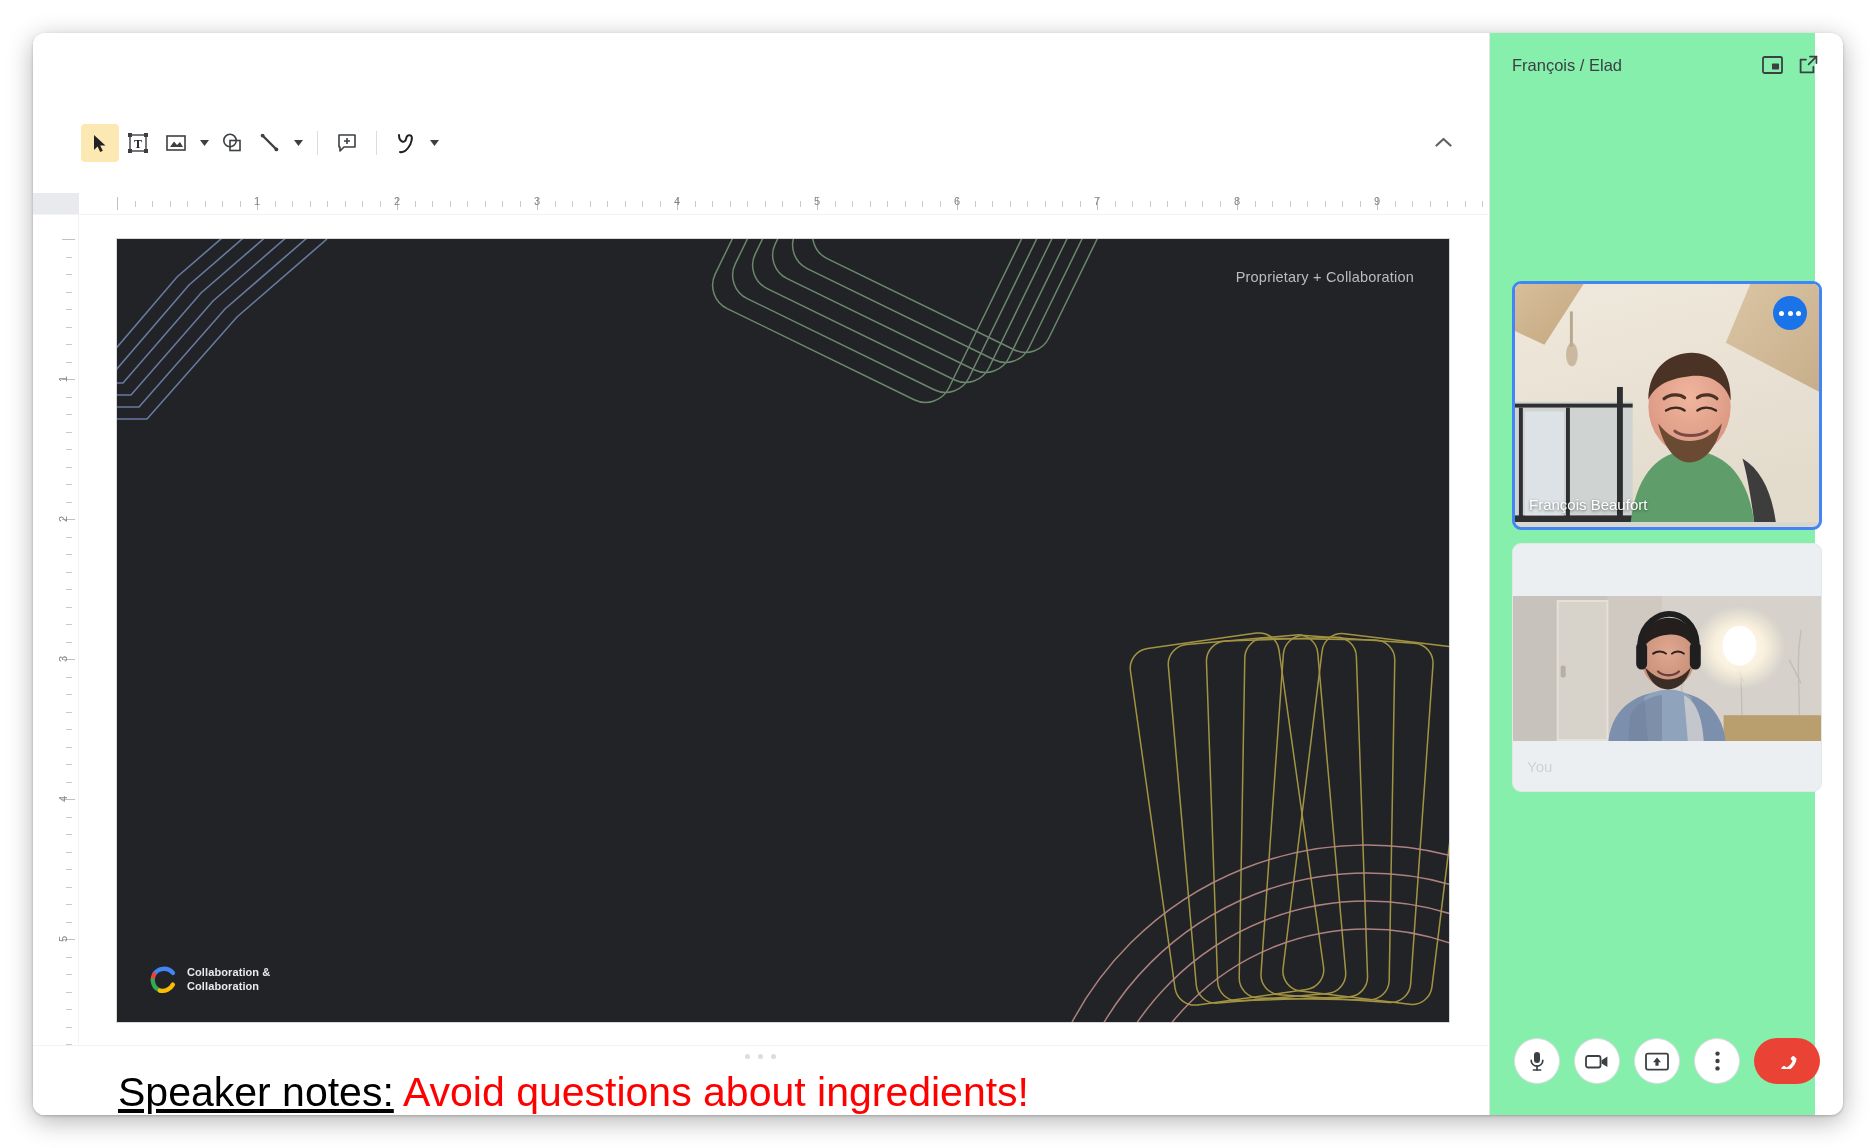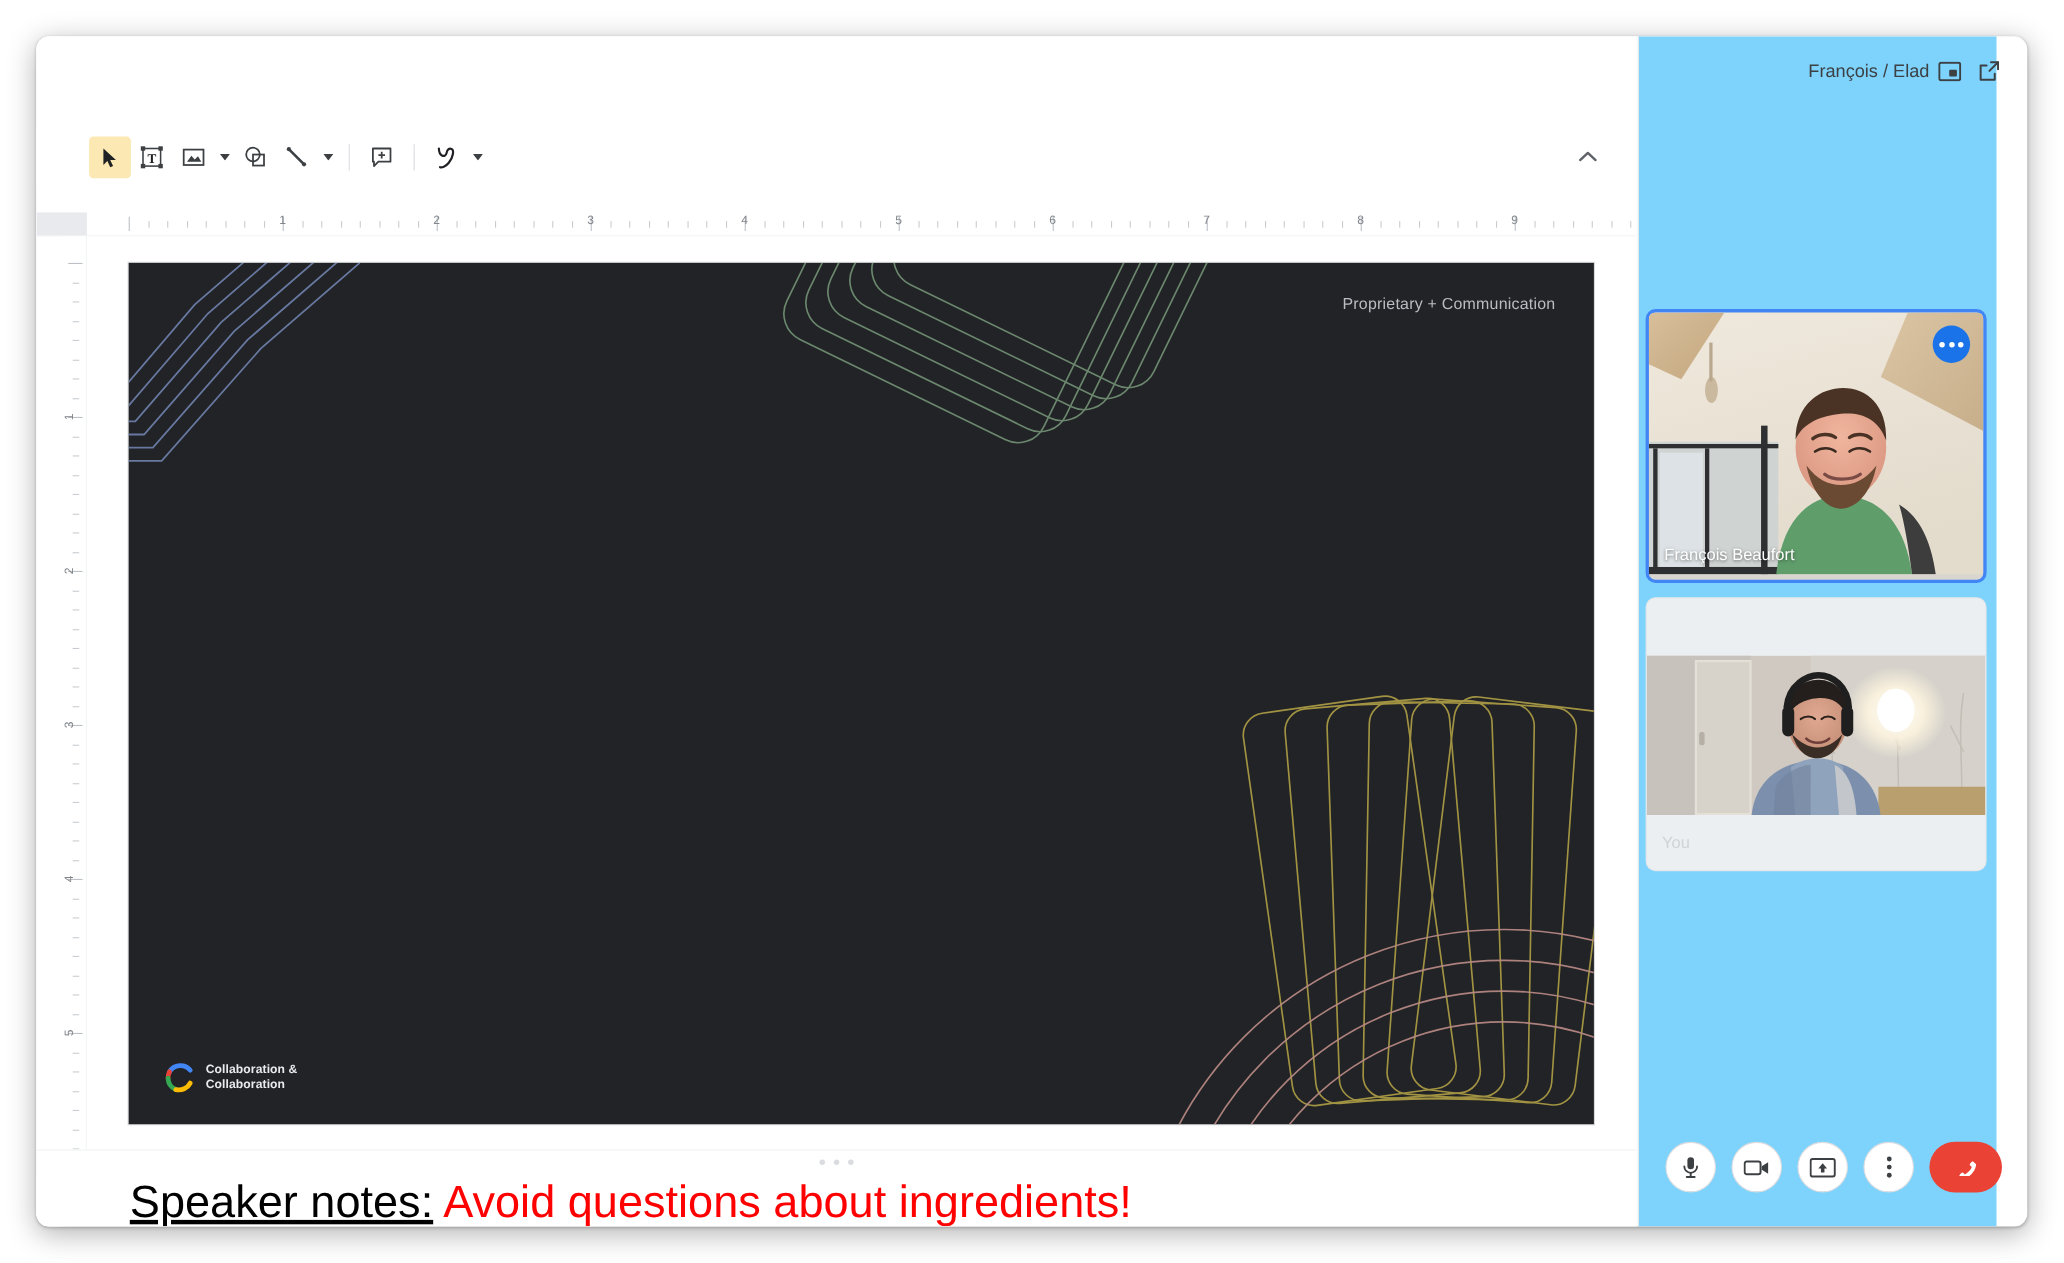--- a/index.html
+++ b/index.html
@@ -187,44 +187,43 @@
     text-decoration: underline;
     font-weight: 400;
   }
   #notes-text { color: #ff0000; }
 
   
   #meet-panel {
     position: absolute;
     left: 1456px; top: 0;
     width: 326px; height: 1082px;
-    background: #7dd3fc;
+    background: #86efac;
     border-left: 1px solid #e4e6e8;
-    text-align: right;
   }
   #meet-header {
     position: absolute;
     left: 0; top: 0; width: 354px; height: 64px;
     display: flex; align-items: center;
     padding: 0 18px 0 22px;
   }
   #meet-title {
     flex: 1;
     font-size: 16.5px;
     color: #3c4043;
   }
   .meet-hicon {
     width: 36px; height: 36px;
     display: flex; align-items: center; justify-content: center;
     color: #3c4043; cursor: pointer; border-radius: 50%;
   }
 
   .tile {
     position: absolute;
-    left: 6px;
+    left: 22px;
     width: 310px;
     border-radius: 9px;
     overflow: hidden;
   }
   #tile-francois {
     top: 248px; height: 249px;
     border: 3px solid #4285f4;
     background: #d9d6cf;
   }
   #tile-you {
@@ -553,21 +552,21 @@
           </g>
 
           <g stroke="#b98a85" stroke-width="1.5" fill="none" opacity="0.92">
             <circle cx="1250" cy="940" r="250"></circle>
             <circle cx="1250" cy="940" r="278"></circle>
             <circle cx="1250" cy="940" r="306"></circle>
             <circle cx="1250" cy="940" r="334"></circle>
           </g>
         </svg>
 
-        <div id="slide-confidential">Proprietary + Communication</div>
+        <div id="slide-confidential">Proprietary + Collaboration</div>
 
 
         <div id="slide-logo">
           <svg width="29" height="29" viewBox="0 0 40 40">
             <path d="M20 4 a16 16 0 1 0 0 32 a16 16 0 0 1 0 -32 z" fill="none"></path>
             <path d="M33 11 A16 16 0 0 0 7 13" stroke="#4285f4" stroke-width="6" fill="none" stroke-linecap="round"></path>
             <path d="M7 13 A16 16 0 0 0 5.2 21" stroke="#ea4335" stroke-width="6" fill="none" stroke-linecap="round"></path>
             <path d="M5.2 21 A16 16 0 0 0 15 35.2" stroke="#34a853" stroke-width="6" fill="none" stroke-linecap="round"></path>
             <path d="M15 35.2 A16 16 0 0 0 33 27" stroke="#fbbc04" stroke-width="6" fill="none" stroke-linecap="round"></path>
           </svg>

